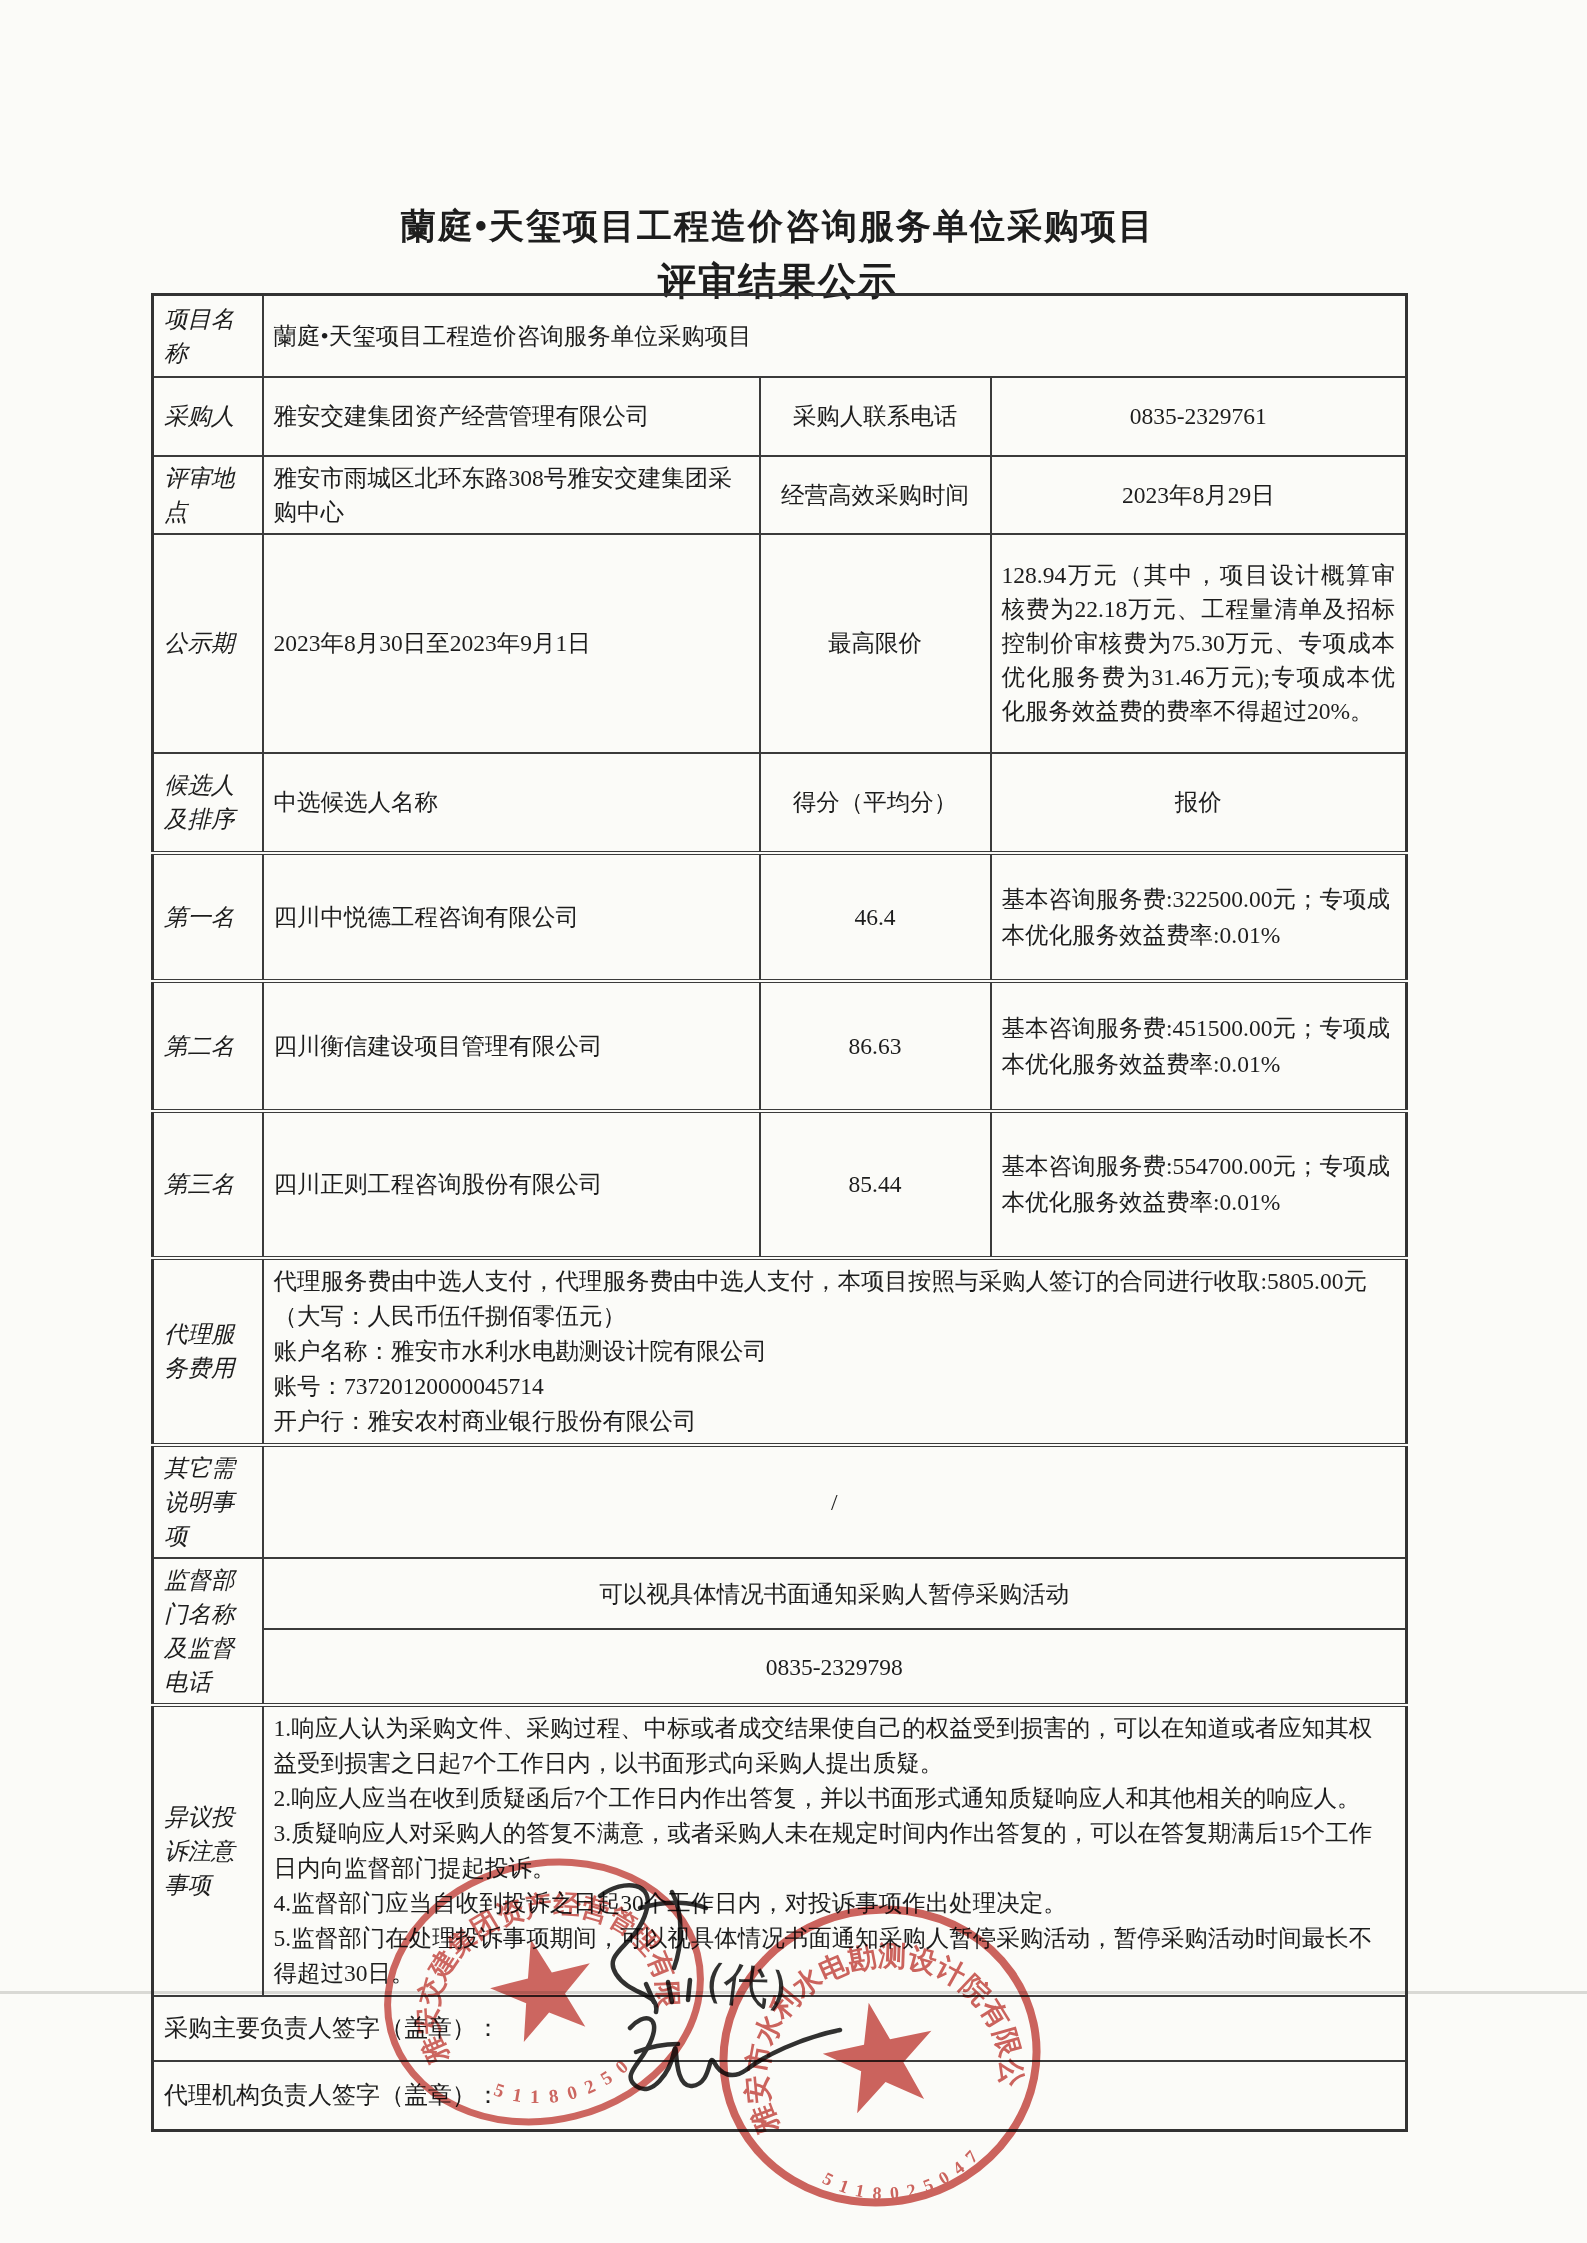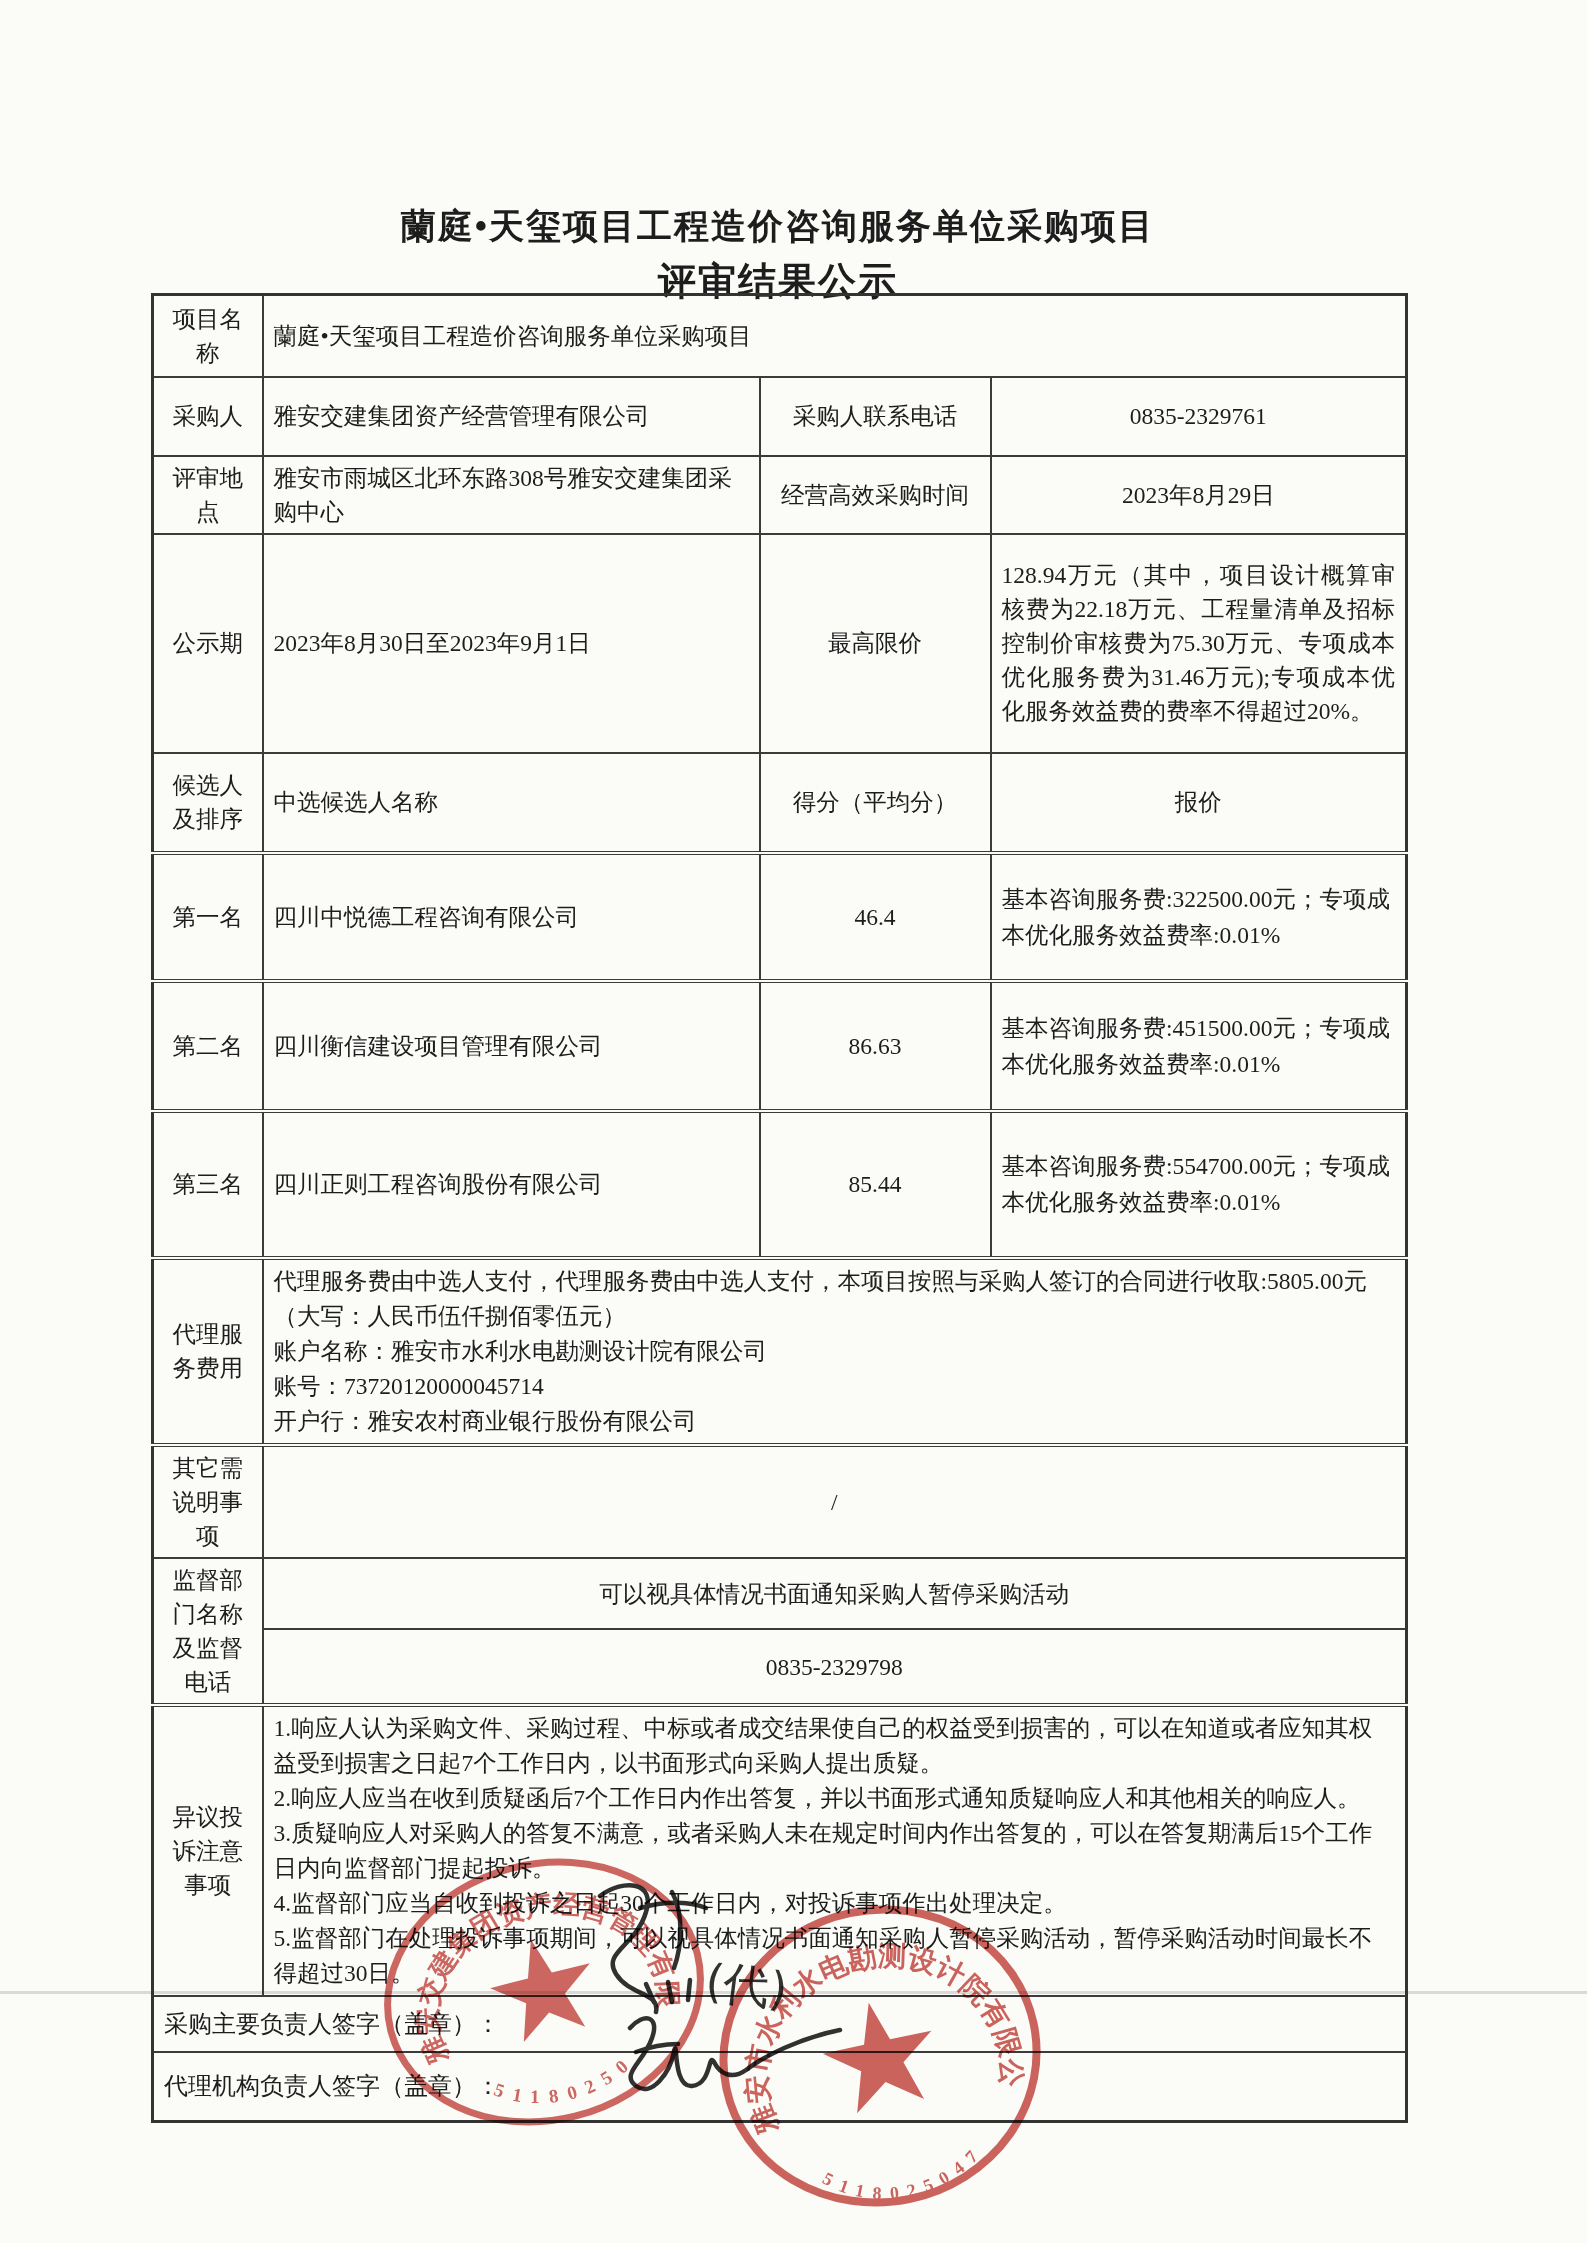--- a/index.html
+++ b/index.html
@@ -17,21 +17,21 @@
   table.doc{
     position:absolute;left:151px;top:293px;width:1254px;
     border-collapse:collapse;table-layout:fixed;
     font-size:23.5px;line-height:1.45;
   }
   table.doc td{
     border:2px solid #3b3b3b;padding:4px 10px;vertical-align:middle;
     word-break:break-all;
   }
   table.doc{border:3px solid #333;}
-  td.lbl{text-align:center;padding:4px 6px;}
+  td.lbl{padding:4px 6px;font-style:italic;}
   td.cntr{text-align:center;}
   td.leftv{text-align:left;}
   td.just{text-align:justify;padding:6px 9px;line-height:34px;}
   tr.sep td{border-top:4px double #3b3b3b;}
   .feeline{line-height:35px;}
   .objitem{line-height:35px;}
   .signlabel{font-size:24px;}
 
   svg.overlay{position:absolute;pointer-events:none;mix-blend-mode:multiply;}
   .sealtext{font-family:"Liberation Serif","DejaVu Serif",serif;font-weight:bold;}
@@ -139,21 +139,21 @@
       <td class="lbl">异议投诉注意事项</td>
       <td class="leftv" colspan="3" style="vertical-align:top;">
         <div class="objitem">1.响应人认为采购文件、采购过程、中标或者成交结果使自己的权益受到损害的，可以在知道或者应知其权益受到损害之日起7个工作日内，以书面形式向采购人提出质疑。</div>
         <div class="objitem">2.响应人应当在收到质疑函后7个工作日内作出答复，并以书面形式通知质疑响应人和其他相关的响应人。</div>
         <div class="objitem">3.质疑响应人对采购人的答复不满意，或者采购人未在规定时间内作出答复的，可以在答复期满后15个工作日内向监督部门提起投诉。</div>
         <div class="objitem">4.监督部门应当自收到投诉之日起30个工作日内，对投诉事项作出处理决定。</div>
         <div class="objitem">5.监督部门在处理投诉事项期间，可以视具体情况书面通知采购人暂停采购活动，暂停采购活动时间最长不得超过30日。</div>
       </td>
     </tr>
 
-    <tr style="height:56px">
+    <tr style="height:65px">
       <td class="leftv signlabel" colspan="4">采购主要负责人签字（盖章）：</td>
     </tr>
     <tr style="height:69px">
       <td class="leftv signlabel" colspan="4">代理机构负责人签字（盖章）：</td>
     </tr>
   </tbody>
     </table>
 
   <svg class="overlay" style="left:364px;top:1842px;opacity:.8" width="360" height="300" viewBox="0 0 360 300">
     <defs>

